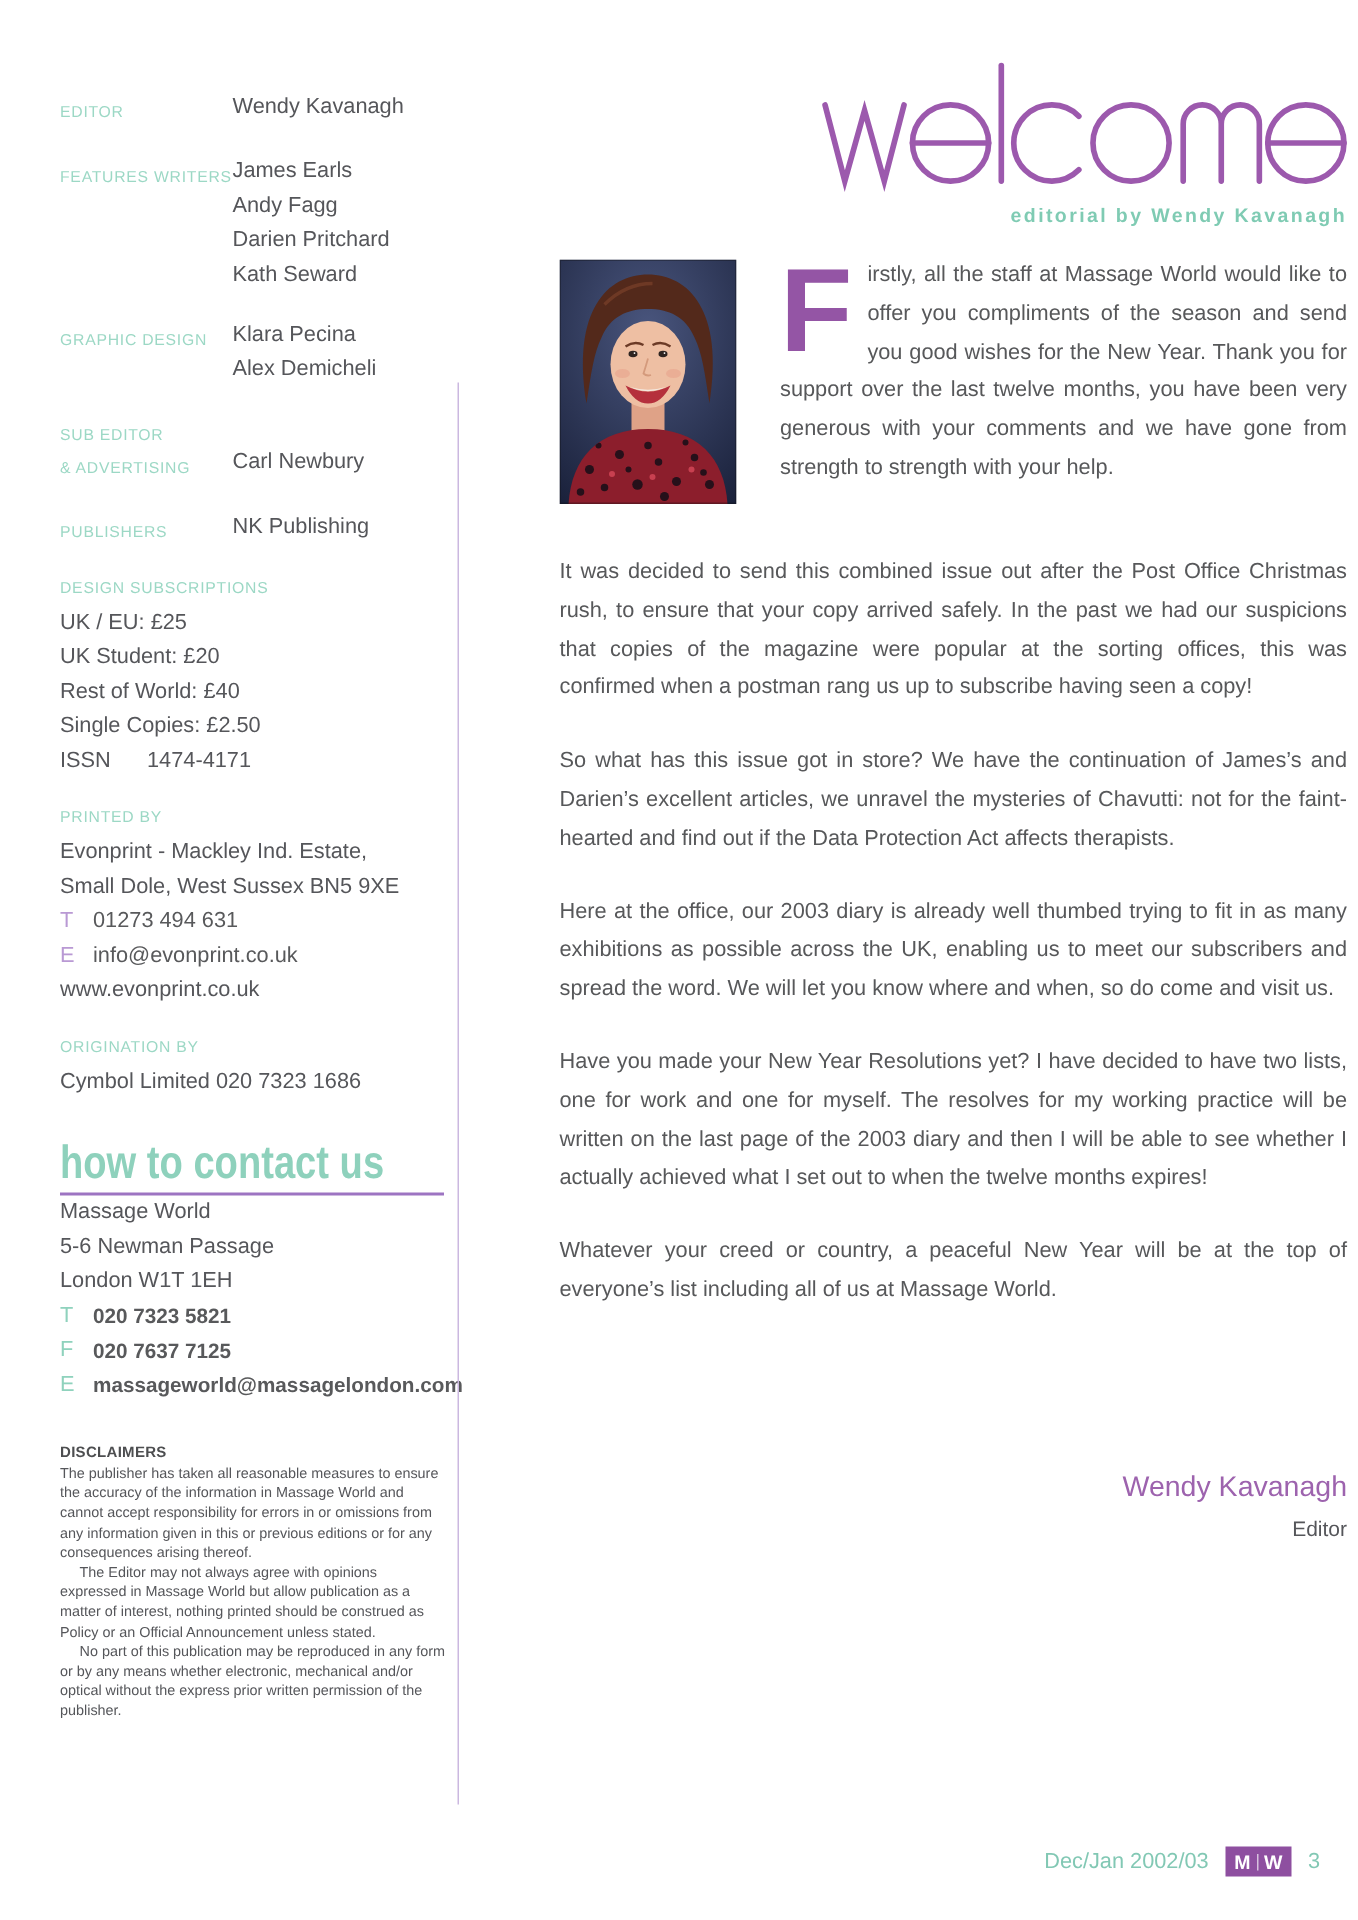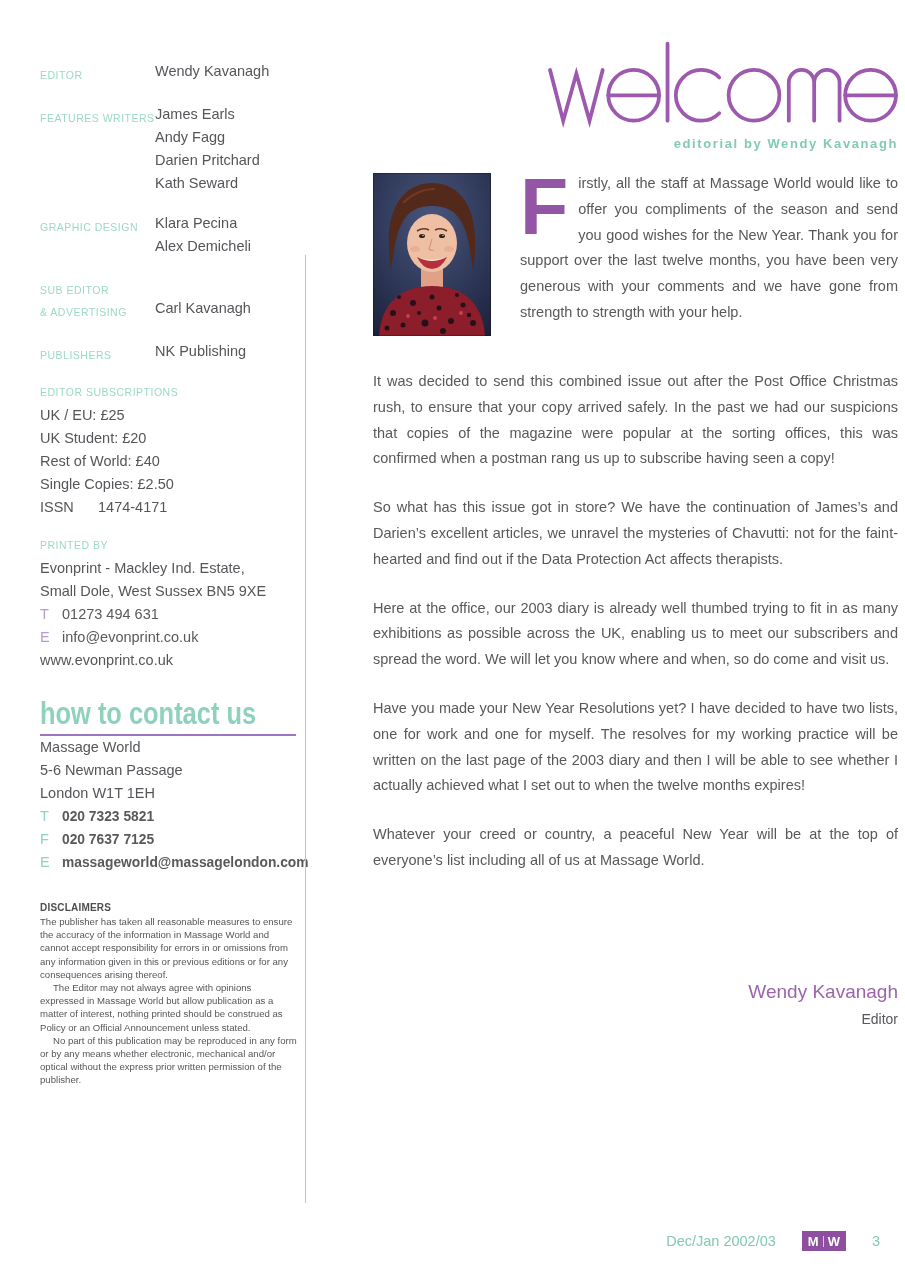--- a/index.html
+++ b/index.html
@@ -83,21 +83,21 @@
     font-size:79px; line-height:62px; margin:5px 10px 0 0;
   }
 
   .signoff { text-align:right; margin-top:106px; }
   .sig-name { color:#9d63ae; font-size:19px; line-height:24px; }
   .sig-title { color:#55565a; font-size:14px; margin-top:7px; }
 
   
   .footer {
     position:absolute; top:1231px; right:25px;
-    display:flex; align-items:center; gap:26px;
+    display:flex; align-items:center; gap:11px;
     color:#82c8b4; font-size:14.5px;
   }
   .mw-box {
     background:#8e4fa0; color:#fff; height:20px; padding:0 6px;
     display:flex; align-items:center; gap:4px; font-size:13px; font-weight:bold;
   }
   .mw-sep { width:1px; height:11px; background:rgba(255,255,255,.65); }
 </style>
 </head>
 <body>
@@ -133,34 +133,34 @@
           <span class="nm">Alex Demicheli</span>
         </div>
       </div>
 
       <div class="credit-row two-line">
         <div class="credit-label">
           <span class="lbl-line">SUB EDITOR</span>
           <span class="lbl-line">&amp; ADVERTISING</span>
         </div>
         <div class="credit-names">
-            <span class="nm">Carl Kavanagh</span>
+            <span class="nm">Carl Newbury</span>
           </div>
       </div>
 
       <div class="credit-row">
         <div class="credit-label">PUBLISHERS</div>
         <div class="credit-names">
             <span class="nm">NK Publishing</span>
           </div>
       </div>
     </div>
 
     <div class="side-section">
-      <div class="side-label">EDITOR SUBSCRIPTIONS</div>
+      <div class="side-label">DESIGN SUBSCRIPTIONS</div>
       <div class="side-line">UK / EU: £25</div>
       <div class="side-line">UK Student: £20</div>
       <div class="side-line">Rest of World: £40</div>
       <div class="side-line">Single Copies: £2.50</div>
       <div class="side-line">
         <span class="issn-label">ISSN</span><span>1474-4171</span>
       </div>
     </div>
 
     <div class="side-section">
@@ -171,20 +171,24 @@
         <span class="pref lavender">T</span>
         <span class="pref-val">01273 494 631</span>
       </div>
       <div class="pref-line">
         <span class="pref lavender">E</span>
         <span class="pref-val">info@evonprint.co.uk</span>
       </div>
       <div class="side-line">www.evonprint.co.uk</div>
     </div>
 
+    <div class="side-section">
+      <div class="side-label">ORIGINATION BY</div>
+      <div class="side-line">Cymbol Limited 020 7323 1686</div>
+    </div>
 
     <h2 class="contact-heading">how to contact us</h2>
     <div class="contact-rule"></div>
 
     <div class="contact-block">
       <div class="side-line">Massage World</div>
       <div class="side-line">5-6 Newman Passage</div>
       <div class="side-line">London W1T 1EH</div>
       <div class="pref-line">
         <span class="pref teal">T</span>

